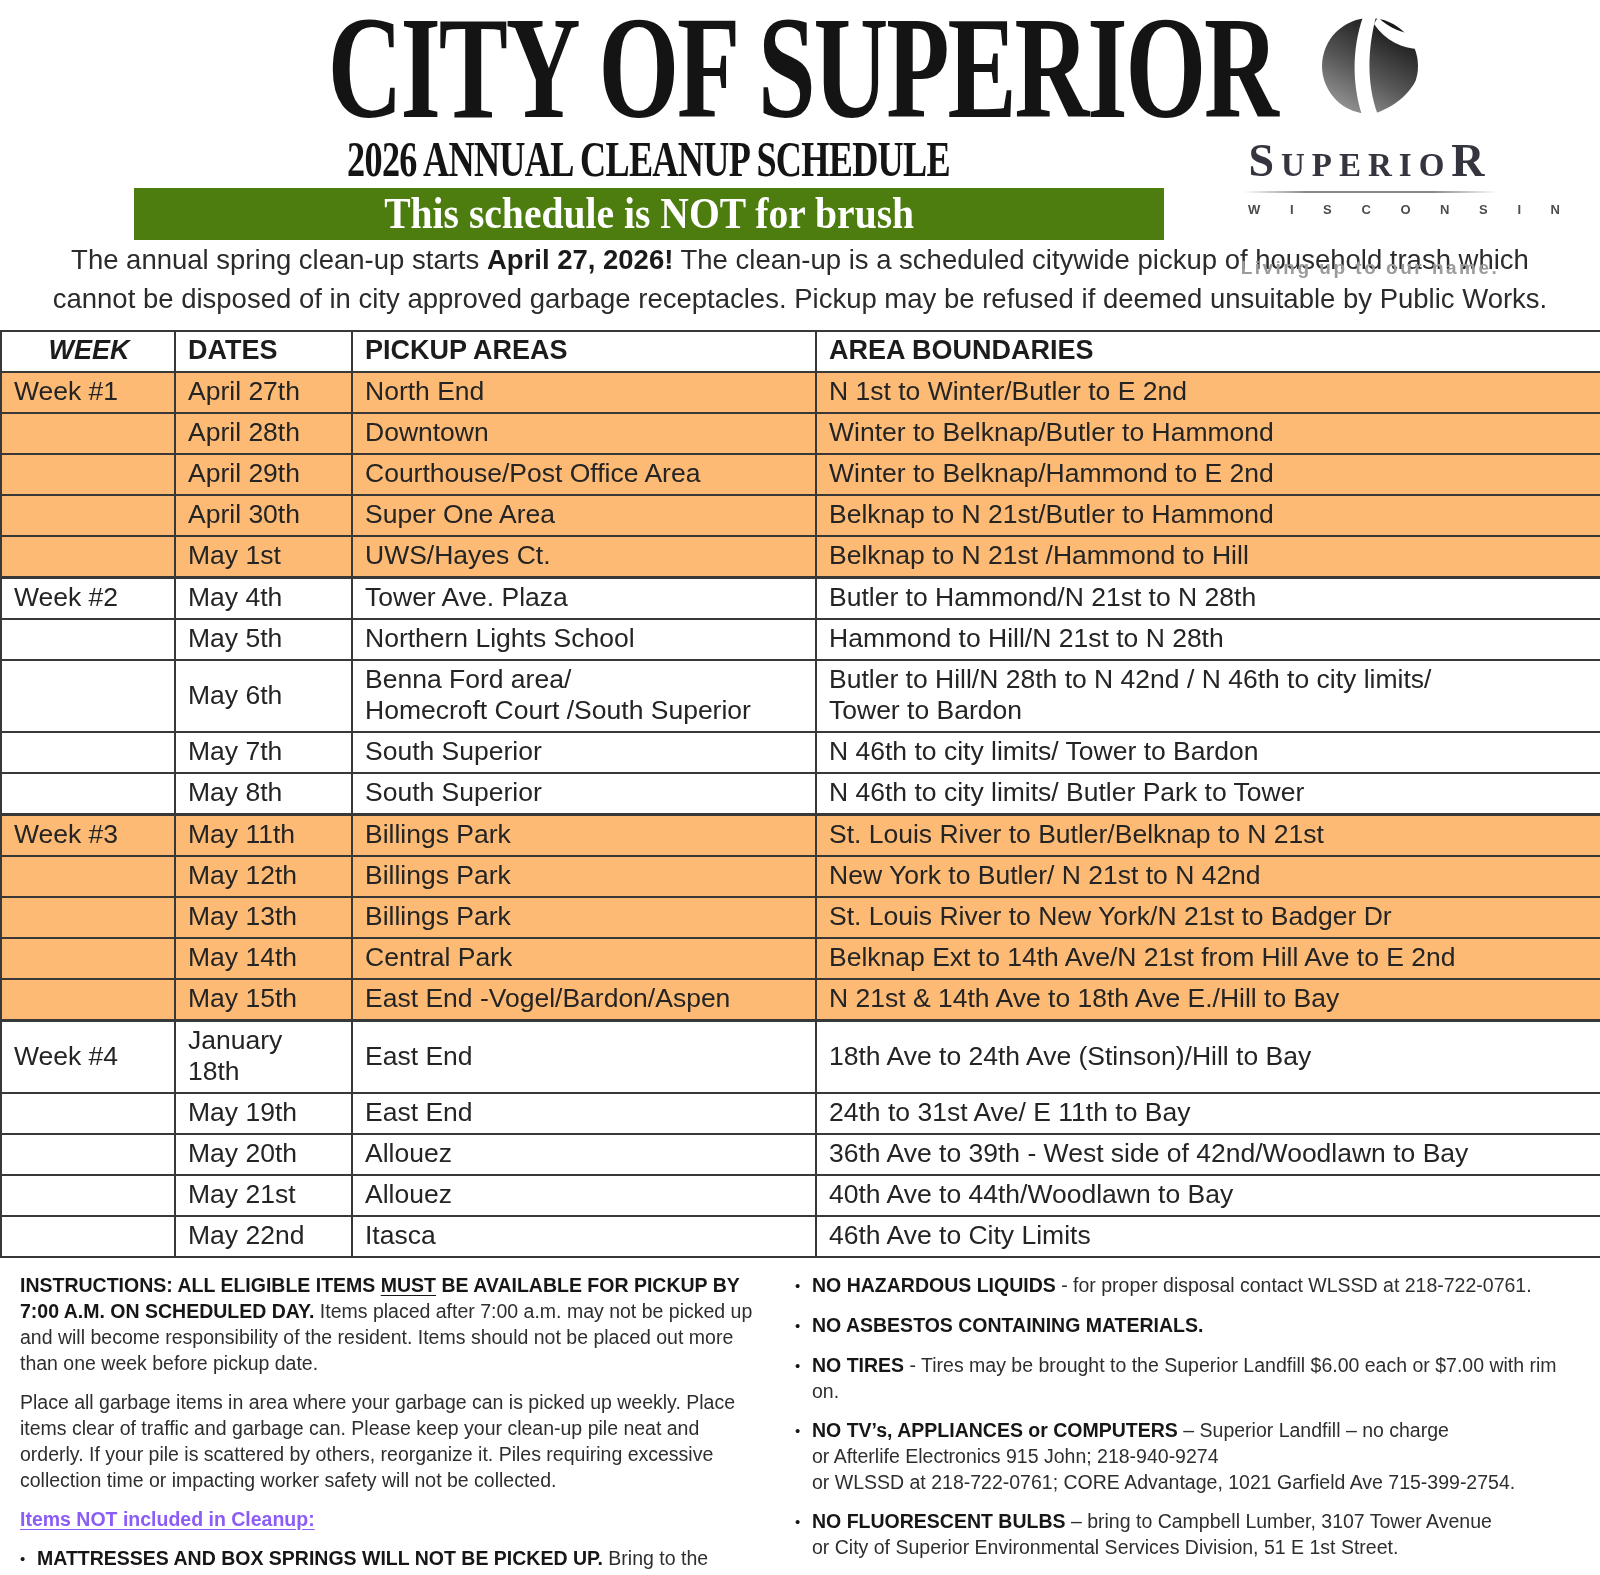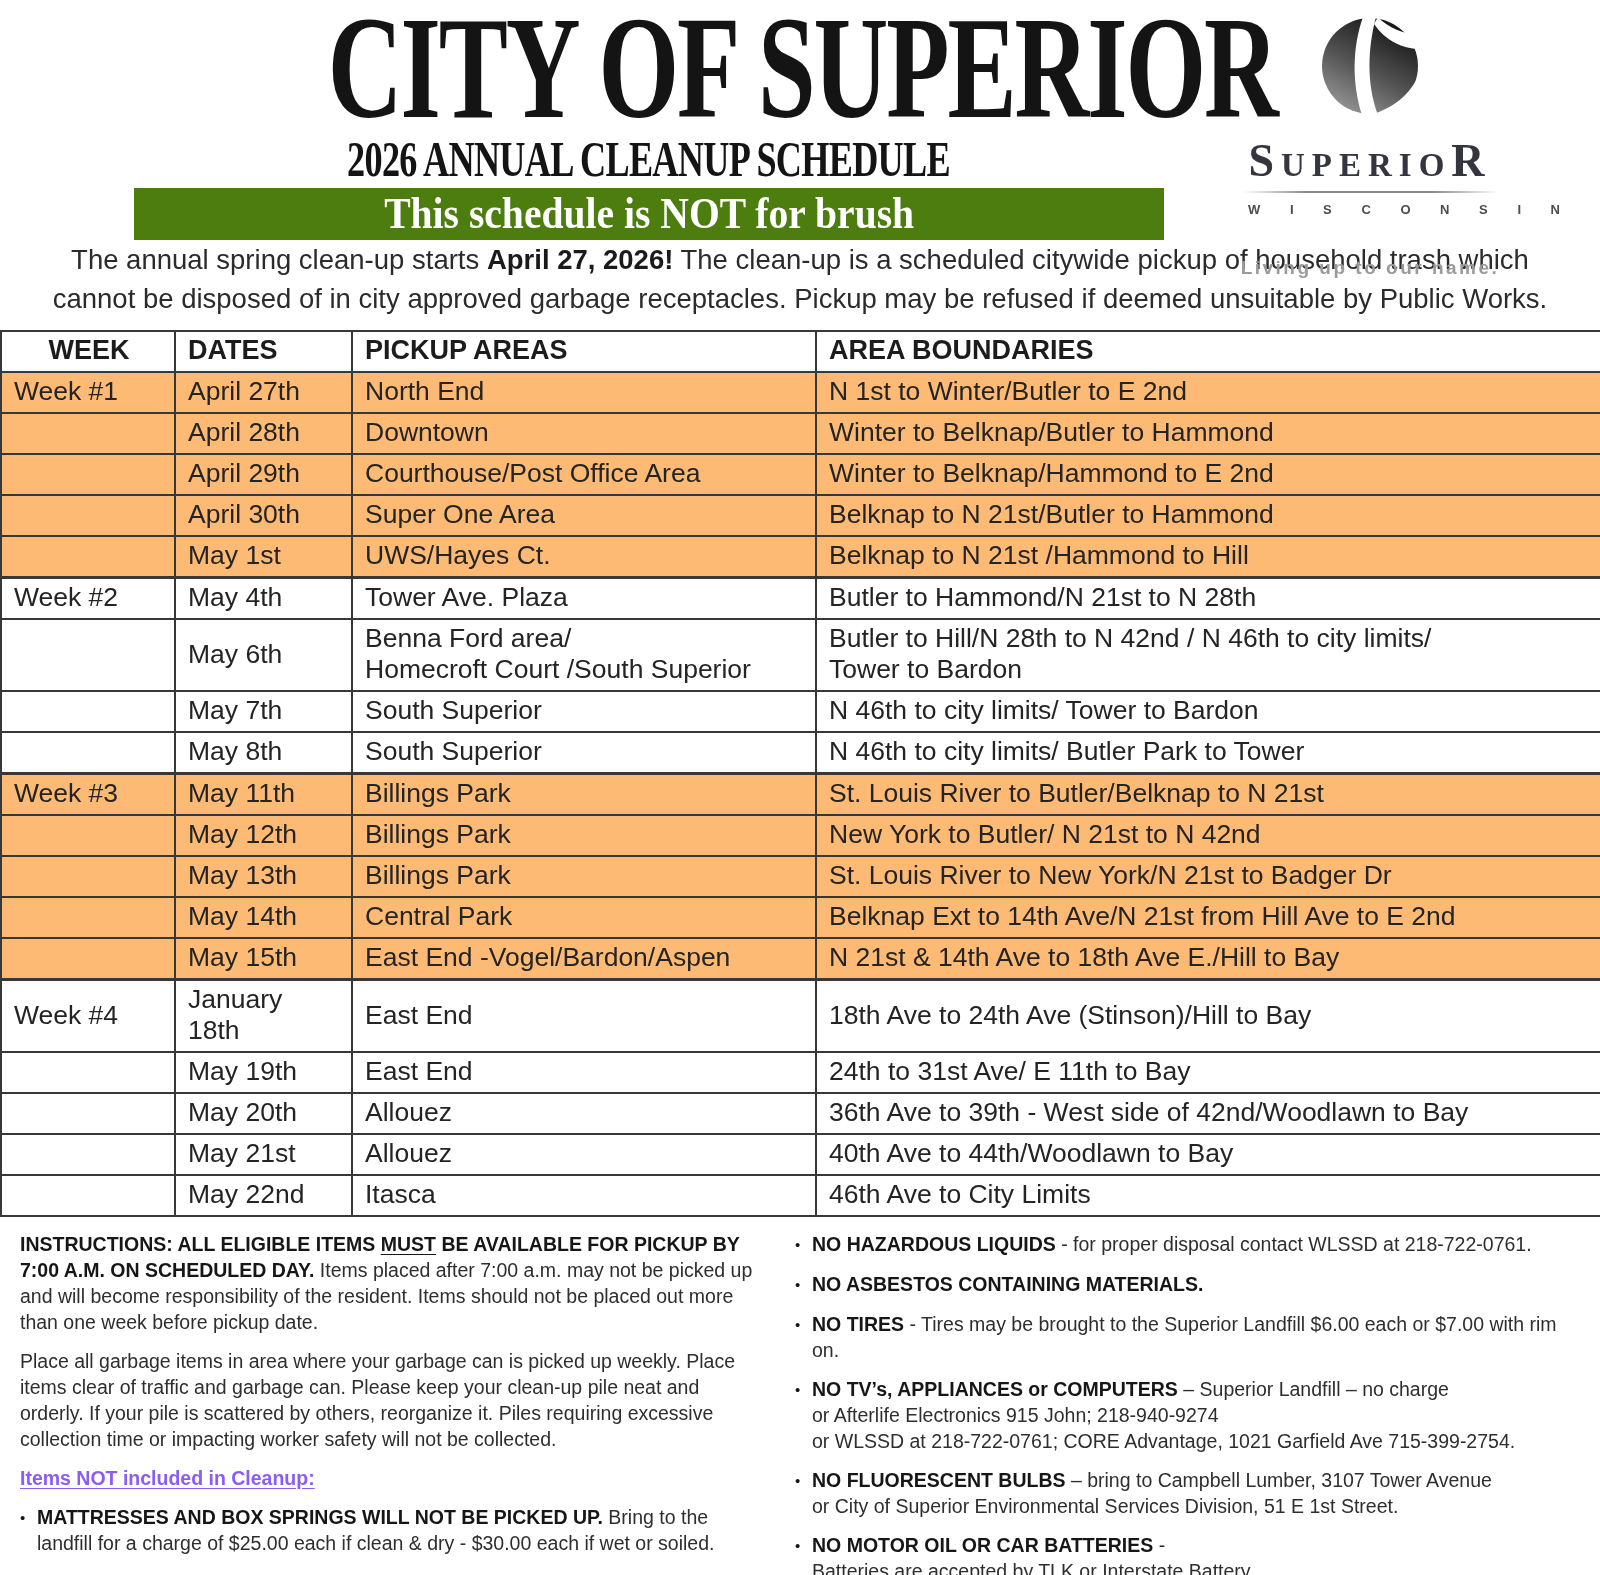--- a/index.html
+++ b/index.html
@@ -46,21 +46,21 @@
   table.schedule { width:1600px; border-collapse:collapse; table-layout:fixed; font-size:26.5px; color:#242424; }
   table.schedule col.c0 { width:174px; }
   table.schedule col.c1 { width:177px; }
   table.schedule col.c2 { width:464px; }
   table.schedule col.c3 { width:785px; }
   table.schedule th, table.schedule td {
     border:2px solid #383838; padding:3px 10px 5px 12px; vertical-align:middle;
     white-space:pre-line; overflow:hidden;
   }
   table.schedule th { font-weight:bold; text-align:left; height:40px; font-size:27px; color:#1c1c1c; }
-  table.schedule th.center { text-align:center; }
+  table.schedule th.center { text-align:center;font-style:italic; }
   table.schedule td { height:37px; line-height:31px; }
   tr.shade td { background:#fdba74; }
   tr.group-top td { border-top-width:3px; }
   
   .bottom { display:flex; gap:28px; padding:14px 20px 0 20px; font-size:19.5px; line-height:26px; color:#2e2e2e; }
   .col-left { width:747px; flex:none; }
   .col-right { flex:1; }
   .para { margin-bottom:13px; }
   .bold { font-weight:bold; color:#161616; }
   .u { text-decoration:underline; text-underline-offset:3px; }
@@ -156,20 +156,26 @@
     <td>Belknap to N 21st /Hammond to Hill</td>
   </tr>
   <tr class="group-top">
     <td>Week #2</td>
     <td>May 4th</td>
     <td>Tower Ave. Plaza</td>
     <td>Butler to Hammond/N 21st to N 28th</td>
   </tr>
   <tr>
     <td></td>
+    <td>May 5th</td>
+    <td>Northern Lights School</td>
+    <td>Hammond to Hill/N 21st to N 28th</td>
+  </tr>
+  <tr>
+    <td></td>
     <td>May 6th</td>
     <td>Benna Ford area/
 Homecroft Court /South Superior</td>
     <td>Butler to Hill/N 28th to N 42nd / N 46th to city limits/
 Tower to Bardon</td>
   </tr>
   <tr>
     <td></td>
     <td>May 7th</td>
     <td>South Superior</td>

